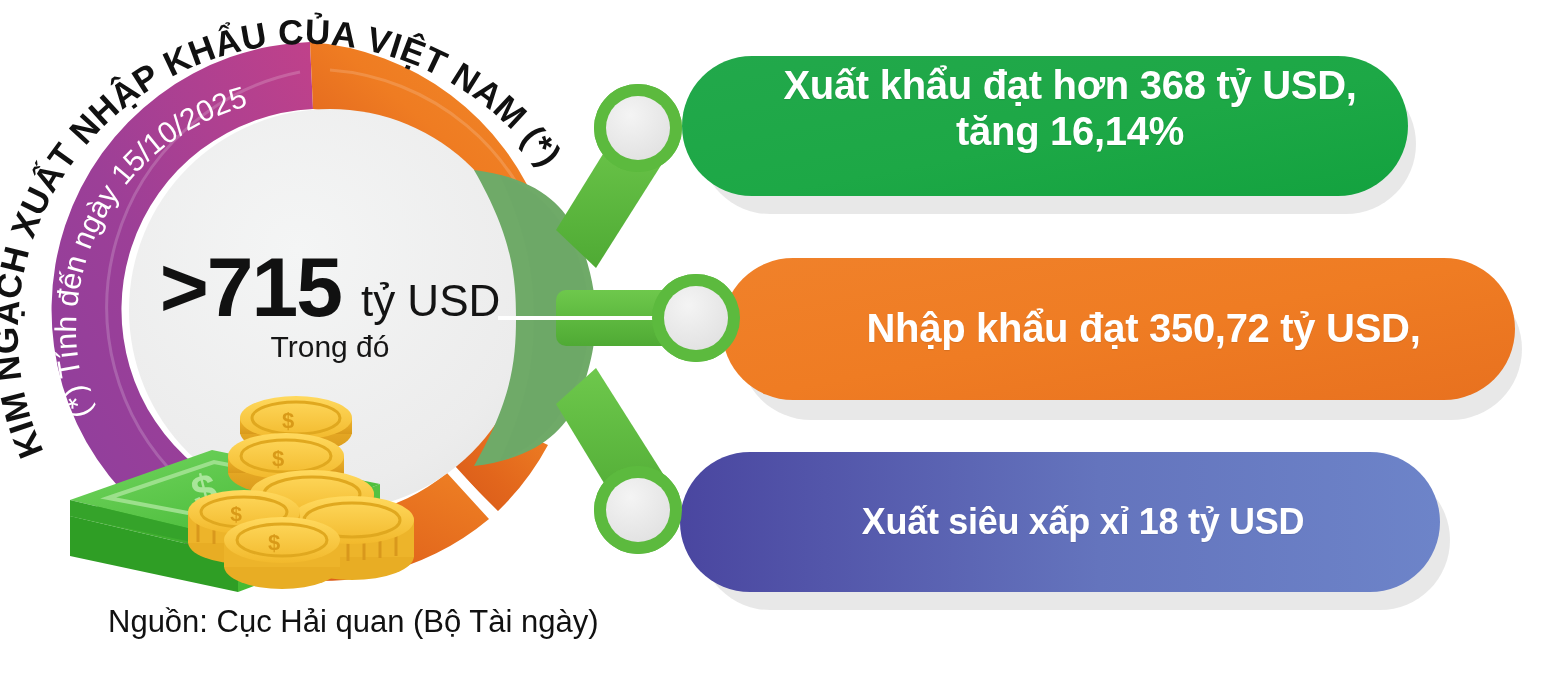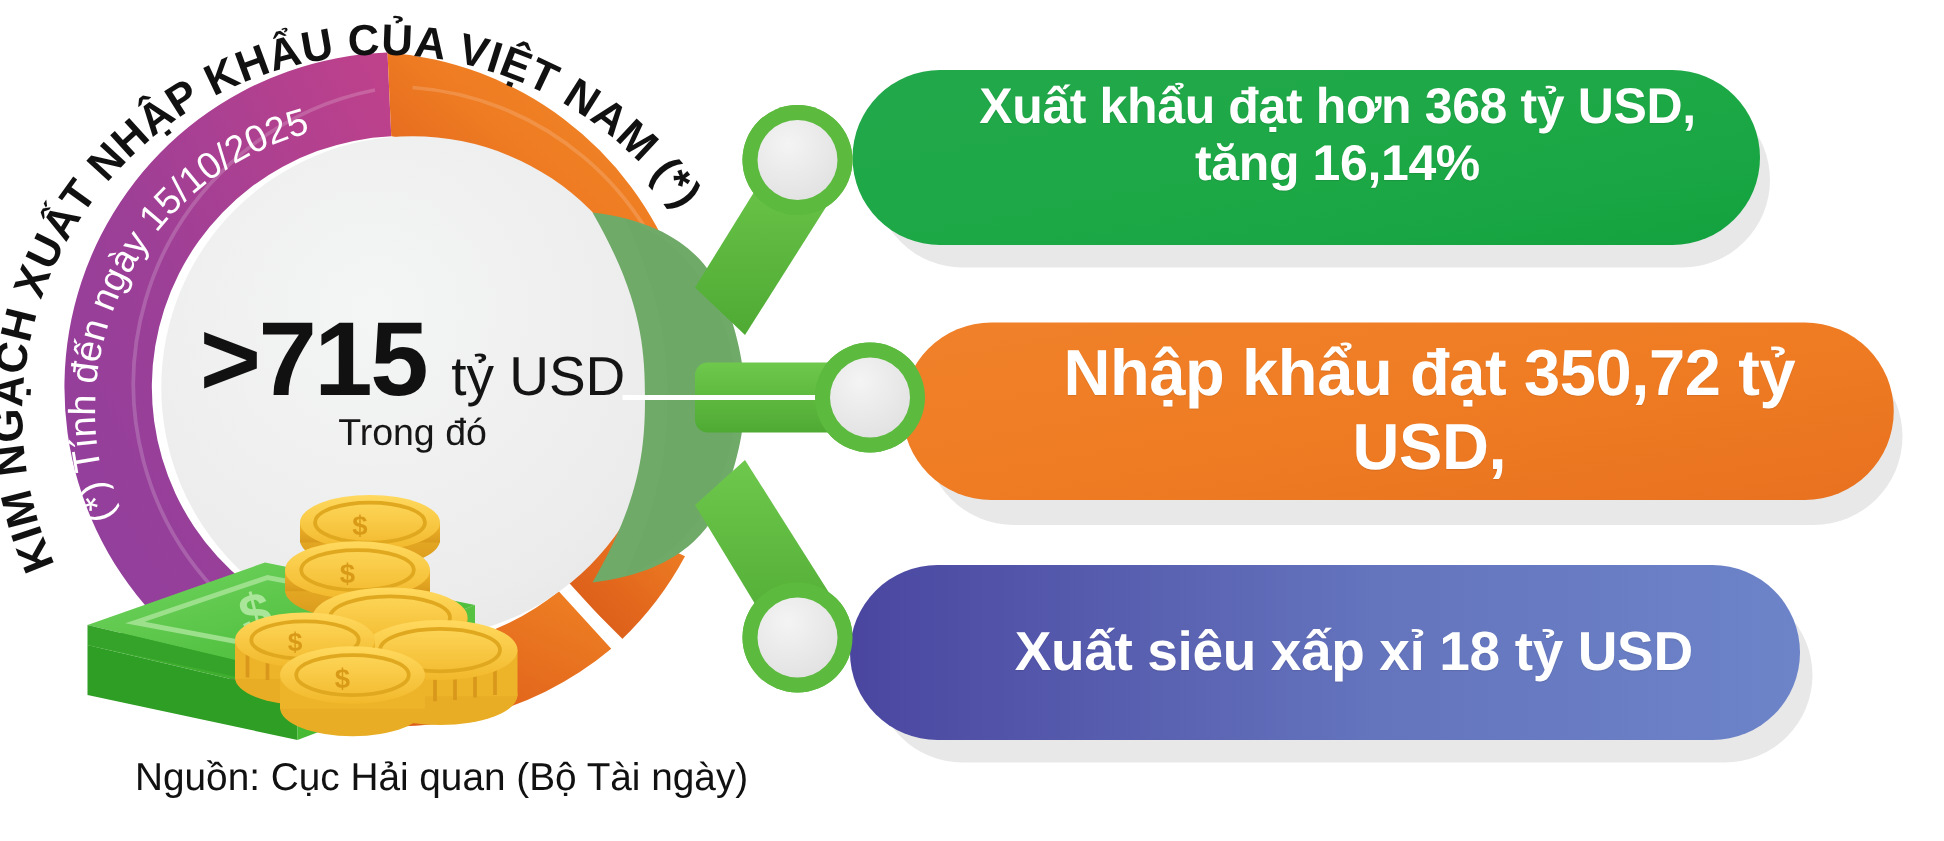--- a/index.html
+++ b/index.html
@@ -42,22 +42,22 @@
     color:#ffffff;font-weight:700;
     font-family:"Liberation Sans",sans-serif;
     line-height:1.14;letter-spacing:-0.3px;
     text-shadow:0 1px 1px rgba(0,0,0,.10);
   }
   #panel-green{ left:682px; top:59px;  width:726px; height:100px; }
   #panel-orange{left:722px; top:258px; width:793px; height:142px; }
   #panel-blue{  left:680px; top:452px; width:760px; height:140px; }
 
   #panel-green .txt{ font-size:40px; width:100%; text-align:center; padding:0 46px 0 96px; }
-  #panel-orange .txt{ font-size:52px; width:100%; text-align:center; padding:0 40px 0 90px; }
-  #panel-blue  .txt{ font-size:44px; width:100%; text-align:center; padding:0 40px 0 86px; }
+  #panel-orange .txt{ font-size:40px; width:100%; text-align:center; padding:0 40px 0 90px; }
+  #panel-blue  .txt{ font-size:36px; width:100%; text-align:center; padding:0 40px 0 86px; }
 
   
   #source{
     position:absolute;left:108px;top:604px;
     font-size:31px;color:#111111;font-weight:400;
     font-family:"Liberation Sans",sans-serif;white-space:nowrap;
   }
 </style>
 </head>
 <body>

